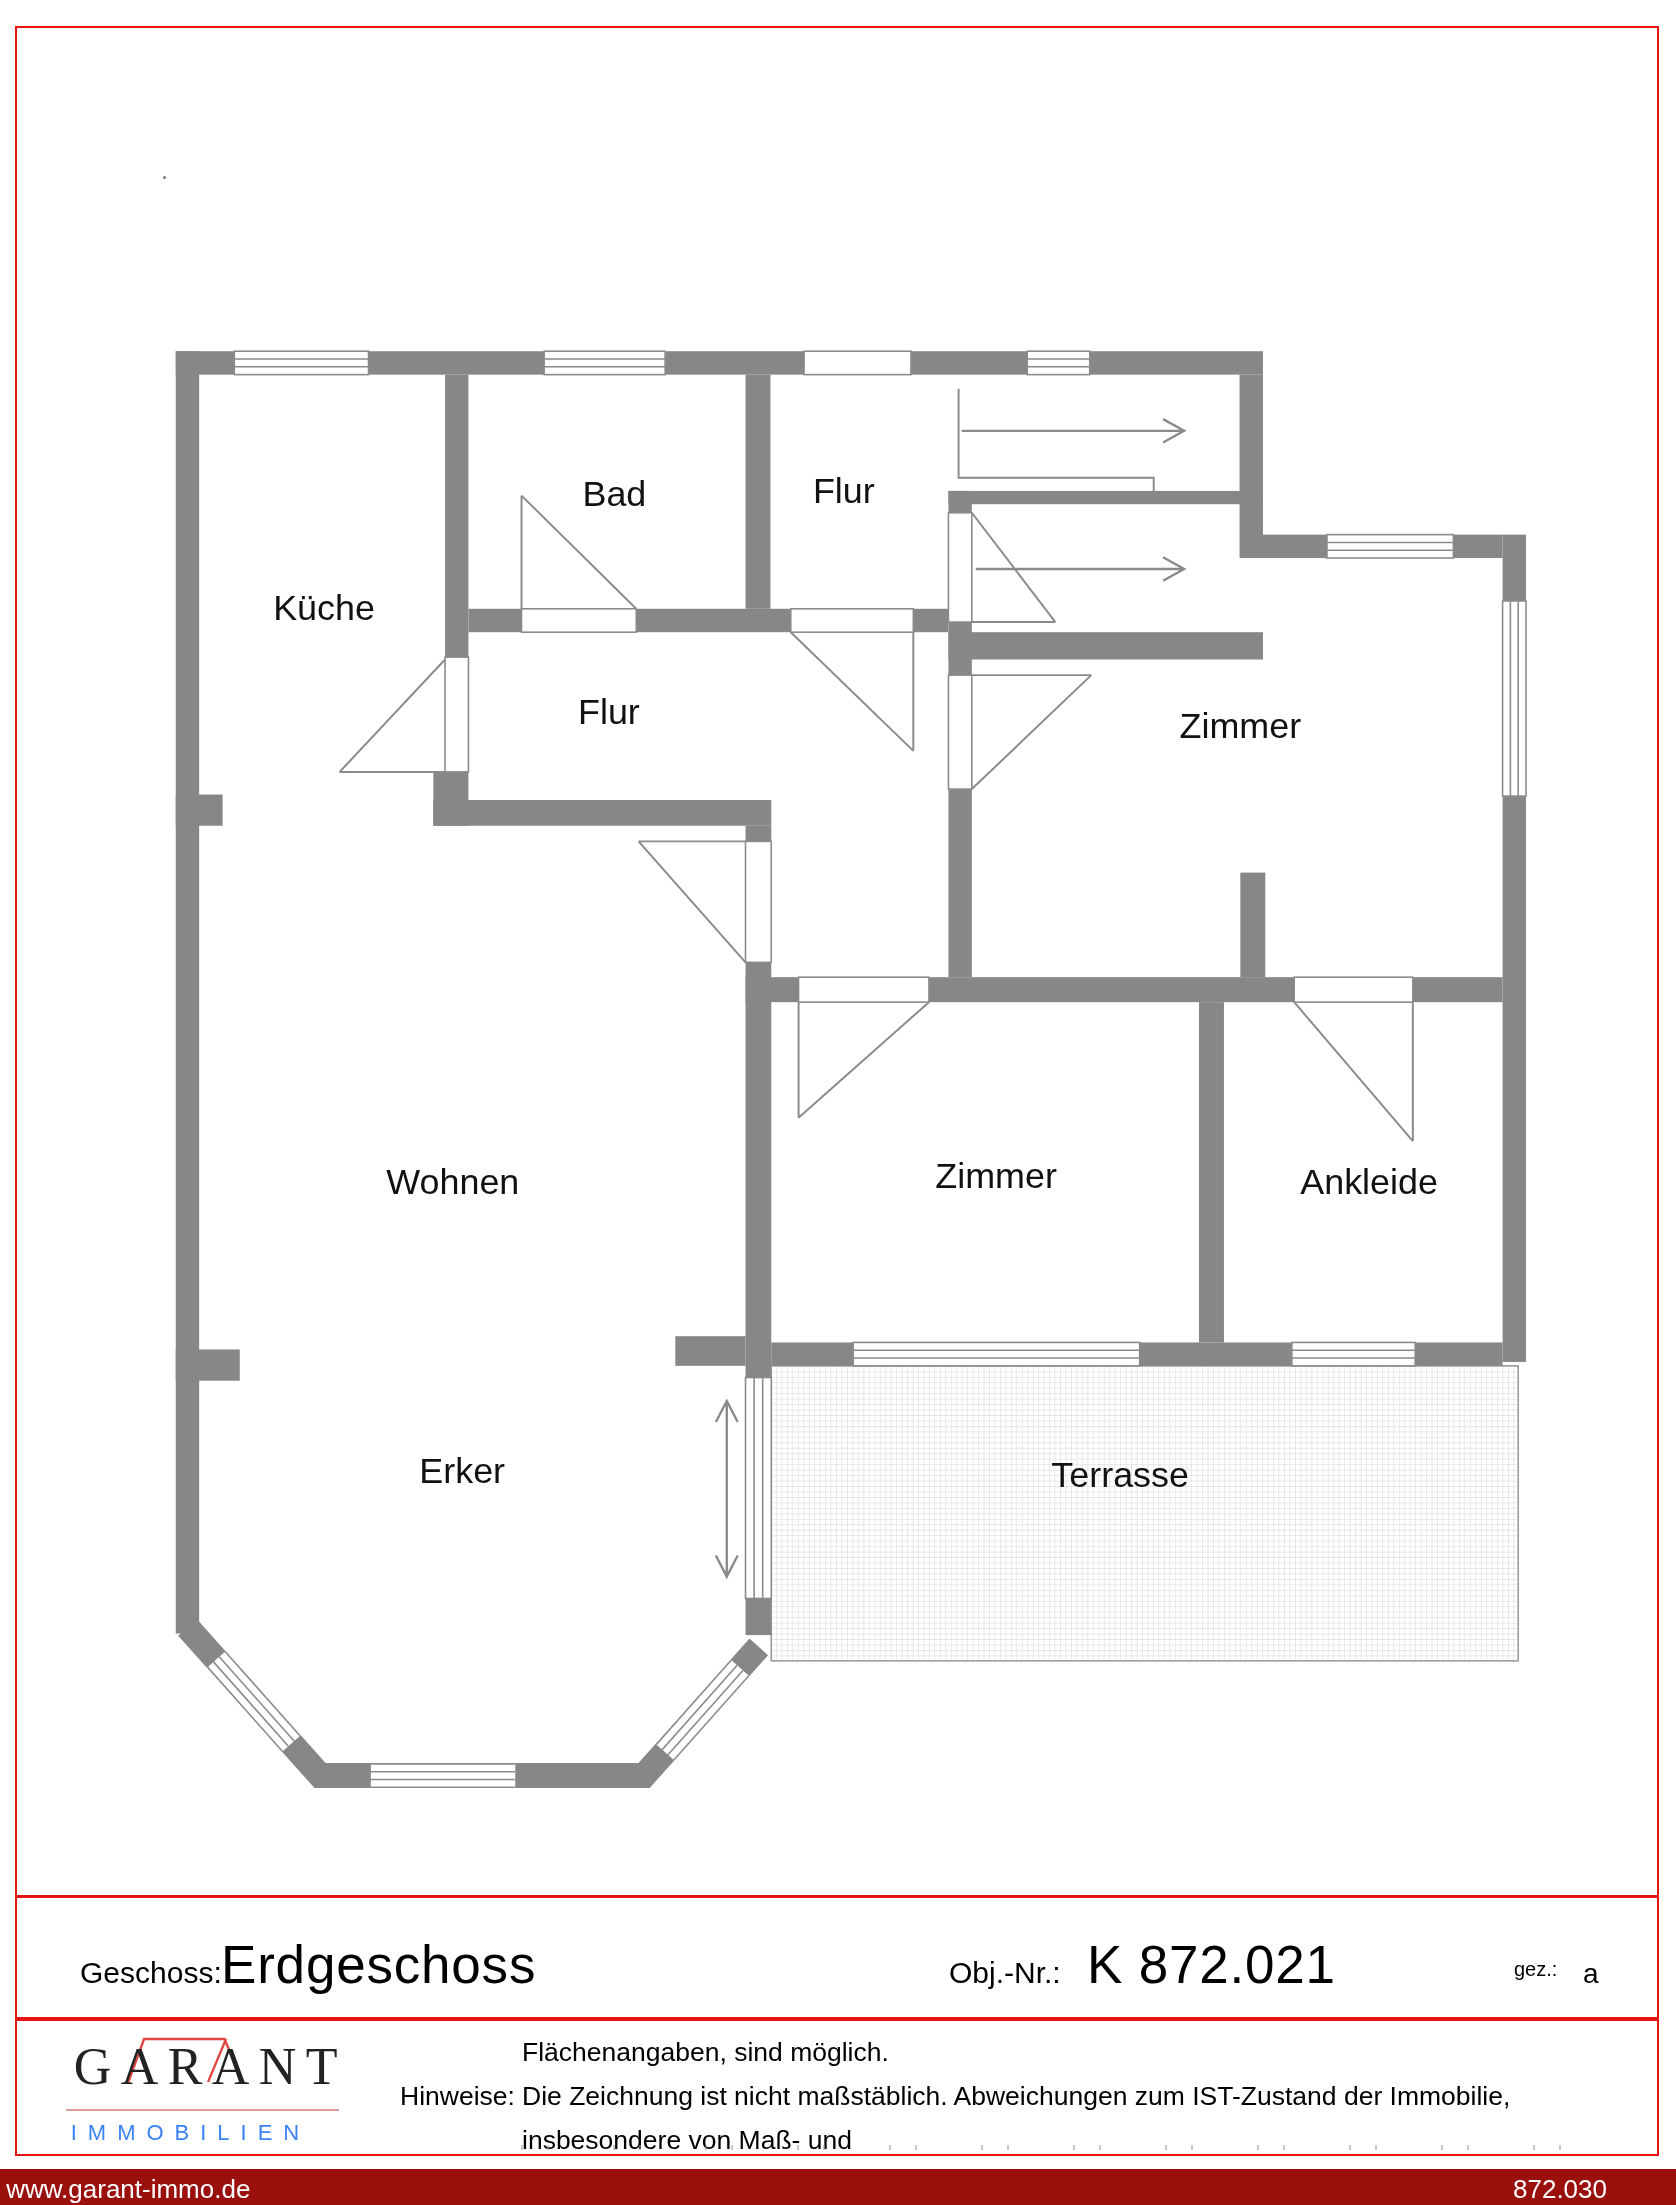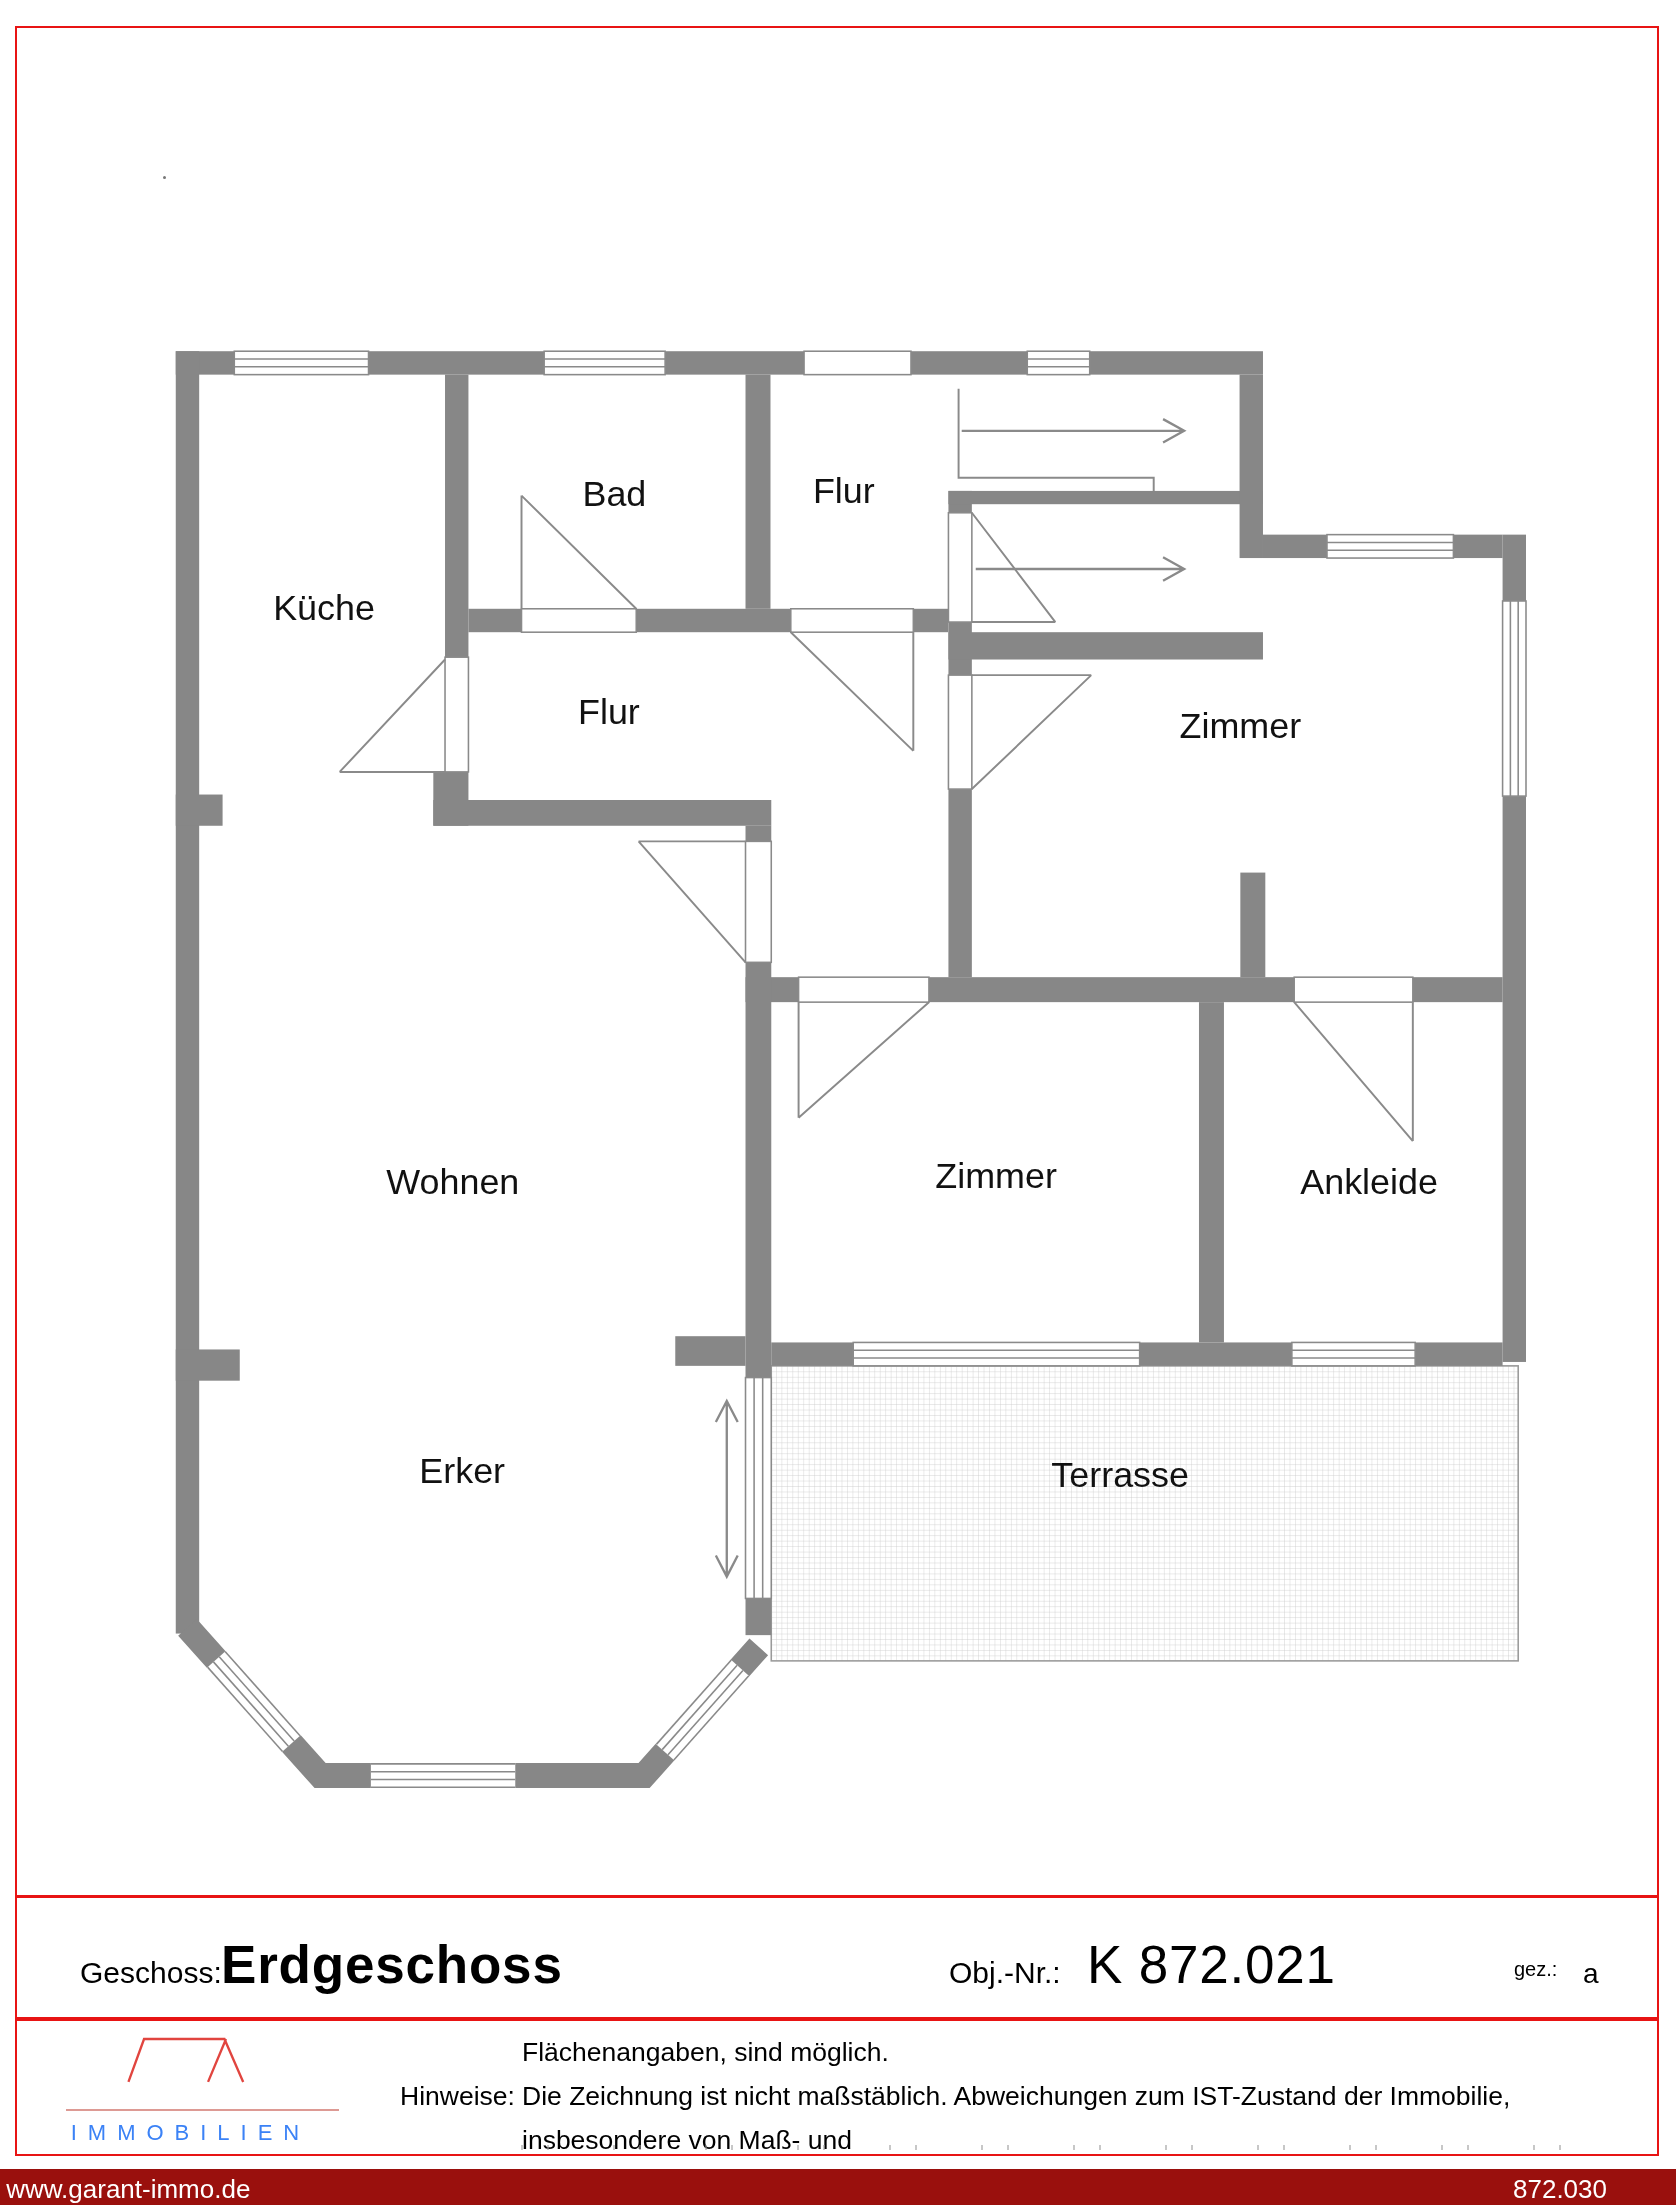--- a/index.html
+++ b/index.html
@@ -9,21 +9,21 @@
   
   #page-border{left:15px;top:26px;width:1644px;height:2130px;border:2.3px solid #e81414;box-sizing:border-box;}
   .red-line{left:15px;width:1644px;background:#e81414;}
   #sep-line-1{top:1895px;height:3.1px;}
   #sep-line-2{top:2017px;height:3.9px;}
   
   #plan{left:0;top:0;}
   .small-label{font-size:30px;color:#000000;}
   .big-value{font-size:53px;color:#000;letter-spacing:0.8px;}
   #geschoss-label{left:80px;top:1956px;}
-  #geschoss-value{left:221px;top:1934px;font-weight:bold;}
+  #geschoss-value{left:221px;top:1934px;}
   #obj-label{left:949px;top:1956px;}
   #obj-value{left:1087px;top:1934px;}
   #gez-label{left:1514px;top:1958px;font-size:20px;}
   #gez-value{left:1583px;top:1958px;font-size:28px;}
   
   #logo{left:66px;top:2028px;width:281px;height:125px;}
   #logo-name{position:absolute;left:7.8px;top:9.4px;font-family:"Liberation Serif",serif;
              font-size:52px;letter-spacing:9.4px;color:#222;}
   #logo-rule{position:absolute;left:0;top:81px;width:273px;height:2.3px;background:#dd9a94;}
   #logo-sub{position:absolute;left:4.7px;top:92px;font-size:22px;letter-spacing:11px;color:#3b82f6;}
@@ -207,20 +207,21 @@
 <div class="abs big-value" id="geschoss-value">Erdgeschoss</div>
 <div class="abs small-label" id="obj-label">Obj.-Nr.:</div>
 <div class="abs big-value" id="obj-value">K 872.021</div>
 <div class="abs small-label" id="gez-label">gez.:</div>
 <div class="abs small-label" id="gez-value">a</div>
 
 <div class="abs" id="logo">
   <svg id="logo-roof" width="281" height="125" viewBox="85 2598 360 160">
     <path d="M165,2667 L185,2612 L288,2612 L312,2667 M267,2667 L290,2612" fill="none" stroke="#e1453f" stroke-width="3"></path>
   </svg>
+  <div id="logo-name">GARANT</div>
   <div id="logo-rule"></div>
   <div id="logo-sub">IMMOBILIEN</div>
 </div>
 
 <div class="abs" id="hinweise">
   <div class="row">
     <span class="lbl"></span>
     <span>Flächenangaben, sind möglich.</span>
   </div>
   <div class="row">

